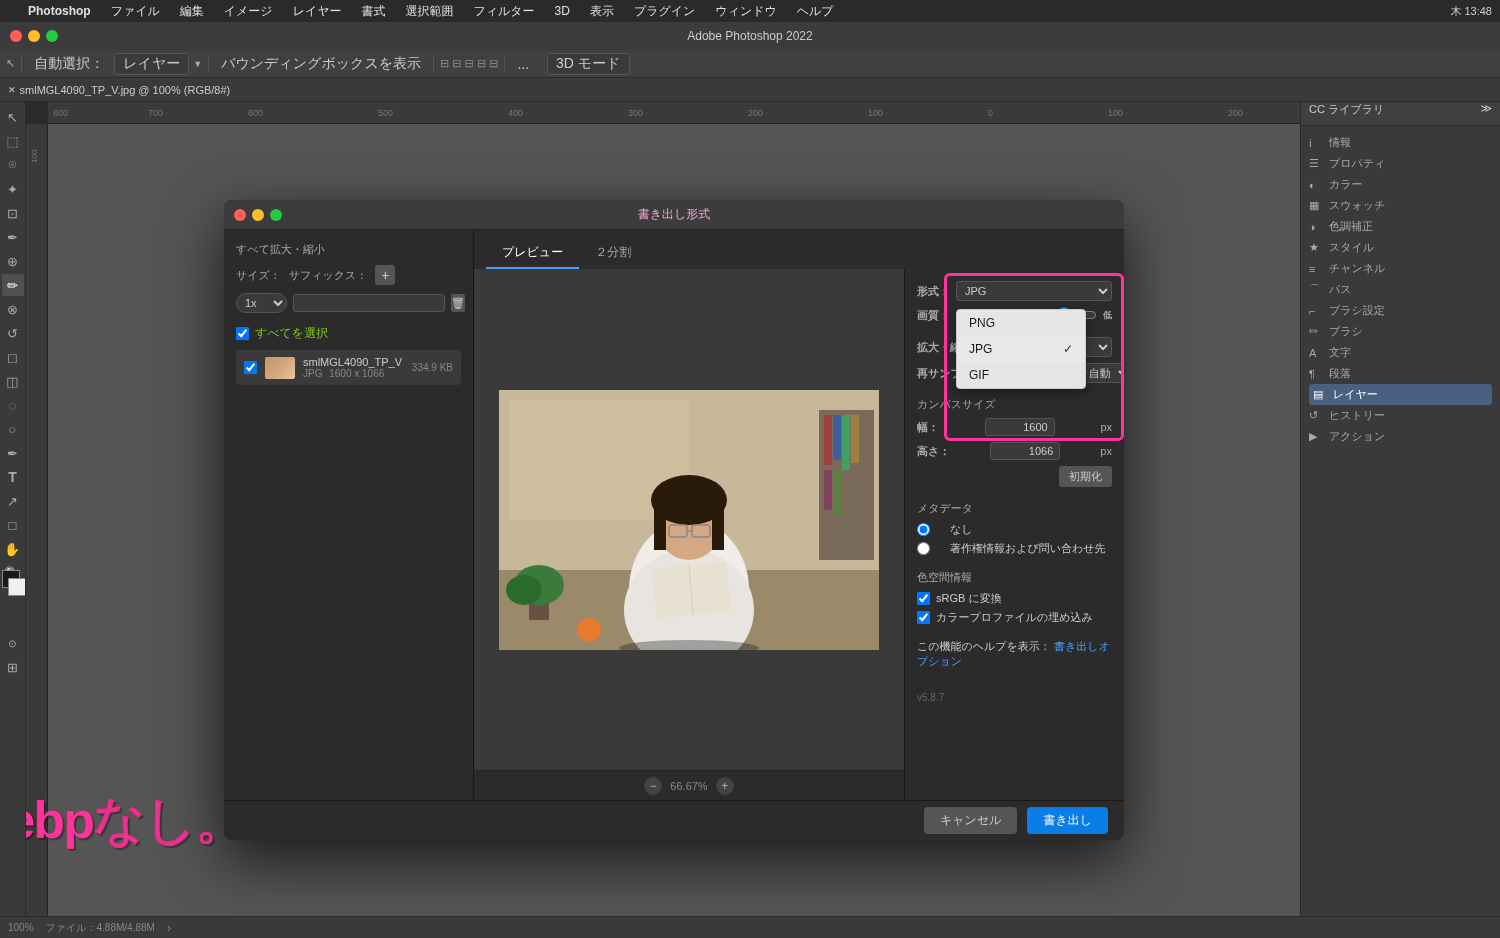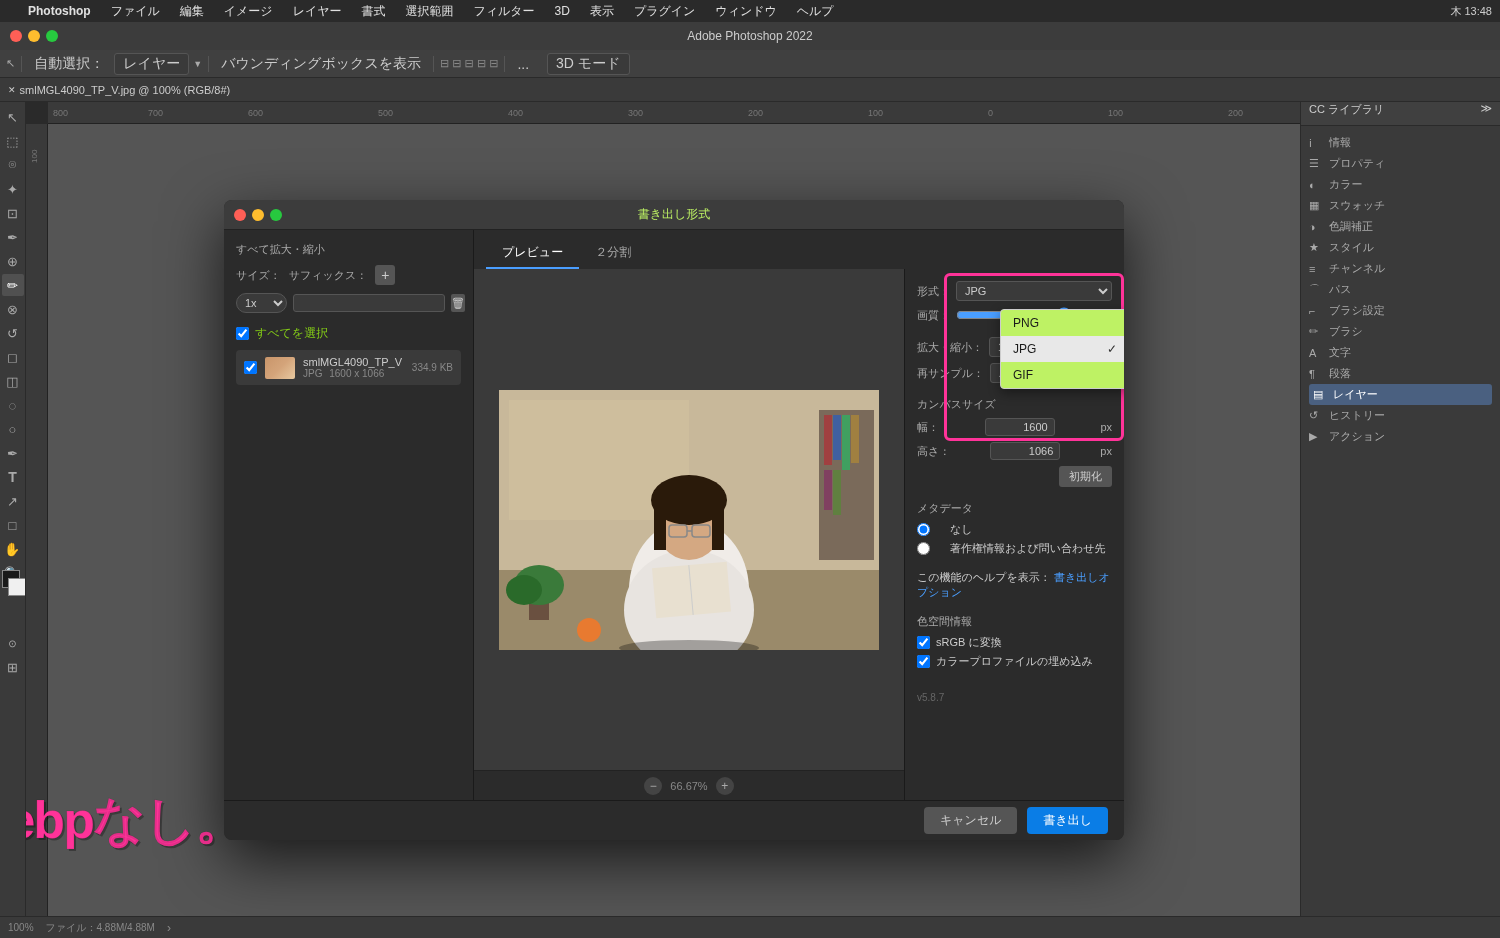--- a/index.html
+++ b/index.html
@@ -203,21 +203,21 @@
       overflow: hidden;
       position: relative;
     }
     #dialog-titlebar {
       height: 30px;
       background: #3c3c3c;
       display: flex;
       align-items: center;
       justify-content: center;
       font-size: 12px;
-      color: #bef264;
+      color: #f9a8d4;
       border-bottom: 1px solid #222;
       position: relative;
     }
     #dialog-titlebar .traffic-lights {
       position: absolute;
       left: 10px;
       display: flex;
       gap: 6px;
     }
     #dialog-body {
@@ -384,21 +384,21 @@
     .right-section {
       margin-bottom: 14px;
     }
     .right-row {
       display: flex;
       align-items: center;
       justify-content: space-between;
       margin-bottom: 6px;
       gap: 6px;
     }
-    .right-label { font-size: 11px; color: #aaa; white-space: nowrap; }
+    .right-label { font-size: 11px; color: #aaa; white-space: nowrap; font-weight: bold; }
     .right-select {
       background: #3a3a3a;
       border: 1px solid #555;
       color: #ccc;
       font-size: 11px;
       padding: 2px 4px;
       border-radius: 3px;
       flex: 1;
     }
     .right-input {
@@ -479,27 +479,26 @@
       border: 3px solid #ff3399;
       border-radius: 6px;
       pointer-events: none;
       z-index: 10;
     }
     #format-dropdown-menu {
       position: absolute;
       top: 28px;
       left: 0;
       width: 130px;
-      background: #bef264;
+      background: #e5e5e5;
       border: 1px solid #ccc;
       border-radius: 4px;
       box-shadow: 0 4px 12px rgba(0,0,0,0.4);
       z-index: 20;
       overflow: hidden;
-      margin-left: 44px;
     }
     .dropdown-item {
       padding: 6px 12px;
       font-size: 12px;
       color: #1a1a1a;
       cursor: pointer;
       display: flex;
       align-items: center;
       justify-content: space-between;
     }
@@ -898,36 +897,36 @@
                       <input type="radio" name="metadata" checked="" id="metaNone" style="">
                       <label for="metaNone">なし</label>
                     </div>
                     <div class="radio-row">
                       <input type="radio" name="metadata" id="metaCopy" style="">
                       <label for="metaCopy">著作権情報および問い合わせ先</label>
                     </div>
                   </div>
 
                   <div class="right-section">
-                    <span>この機能のヘルプを表示：</span>
-                    <a href="#" class="help-link">書き出しオプション</a>
-                  </div>
-
-                  <div class="right-section">
                     <div class="section-header">色空間情報</div>
                     <div class="checkbox-row">
                       <input type="checkbox" checked="" id="srgb" style="">
                       <label for="srgb">sRGB に変換</label>
                     </div>
                     <div class="checkbox-row">
                       <input type="checkbox" checked="" id="embedProfile" style="">
                       <label for="embedProfile">カラープロファイルの埋め込み</label>
                     </div>
                   </div>
 
+                  <div class="right-section">
+                    <span>この機能のヘルプを表示：</span>
+                    <a href="#" class="help-link">書き出しオプション</a>
+                  </div>
+
                   <div style="margin-top:auto;padding-top:8px;">
                     <span class="version-text">v5.8.7</span>
                   </div>
                 </div>
               </div>
             </div>
           </div>
 
           <div id="dialog-footer">
             <button class="cancel-btn">キャンセル</button>

